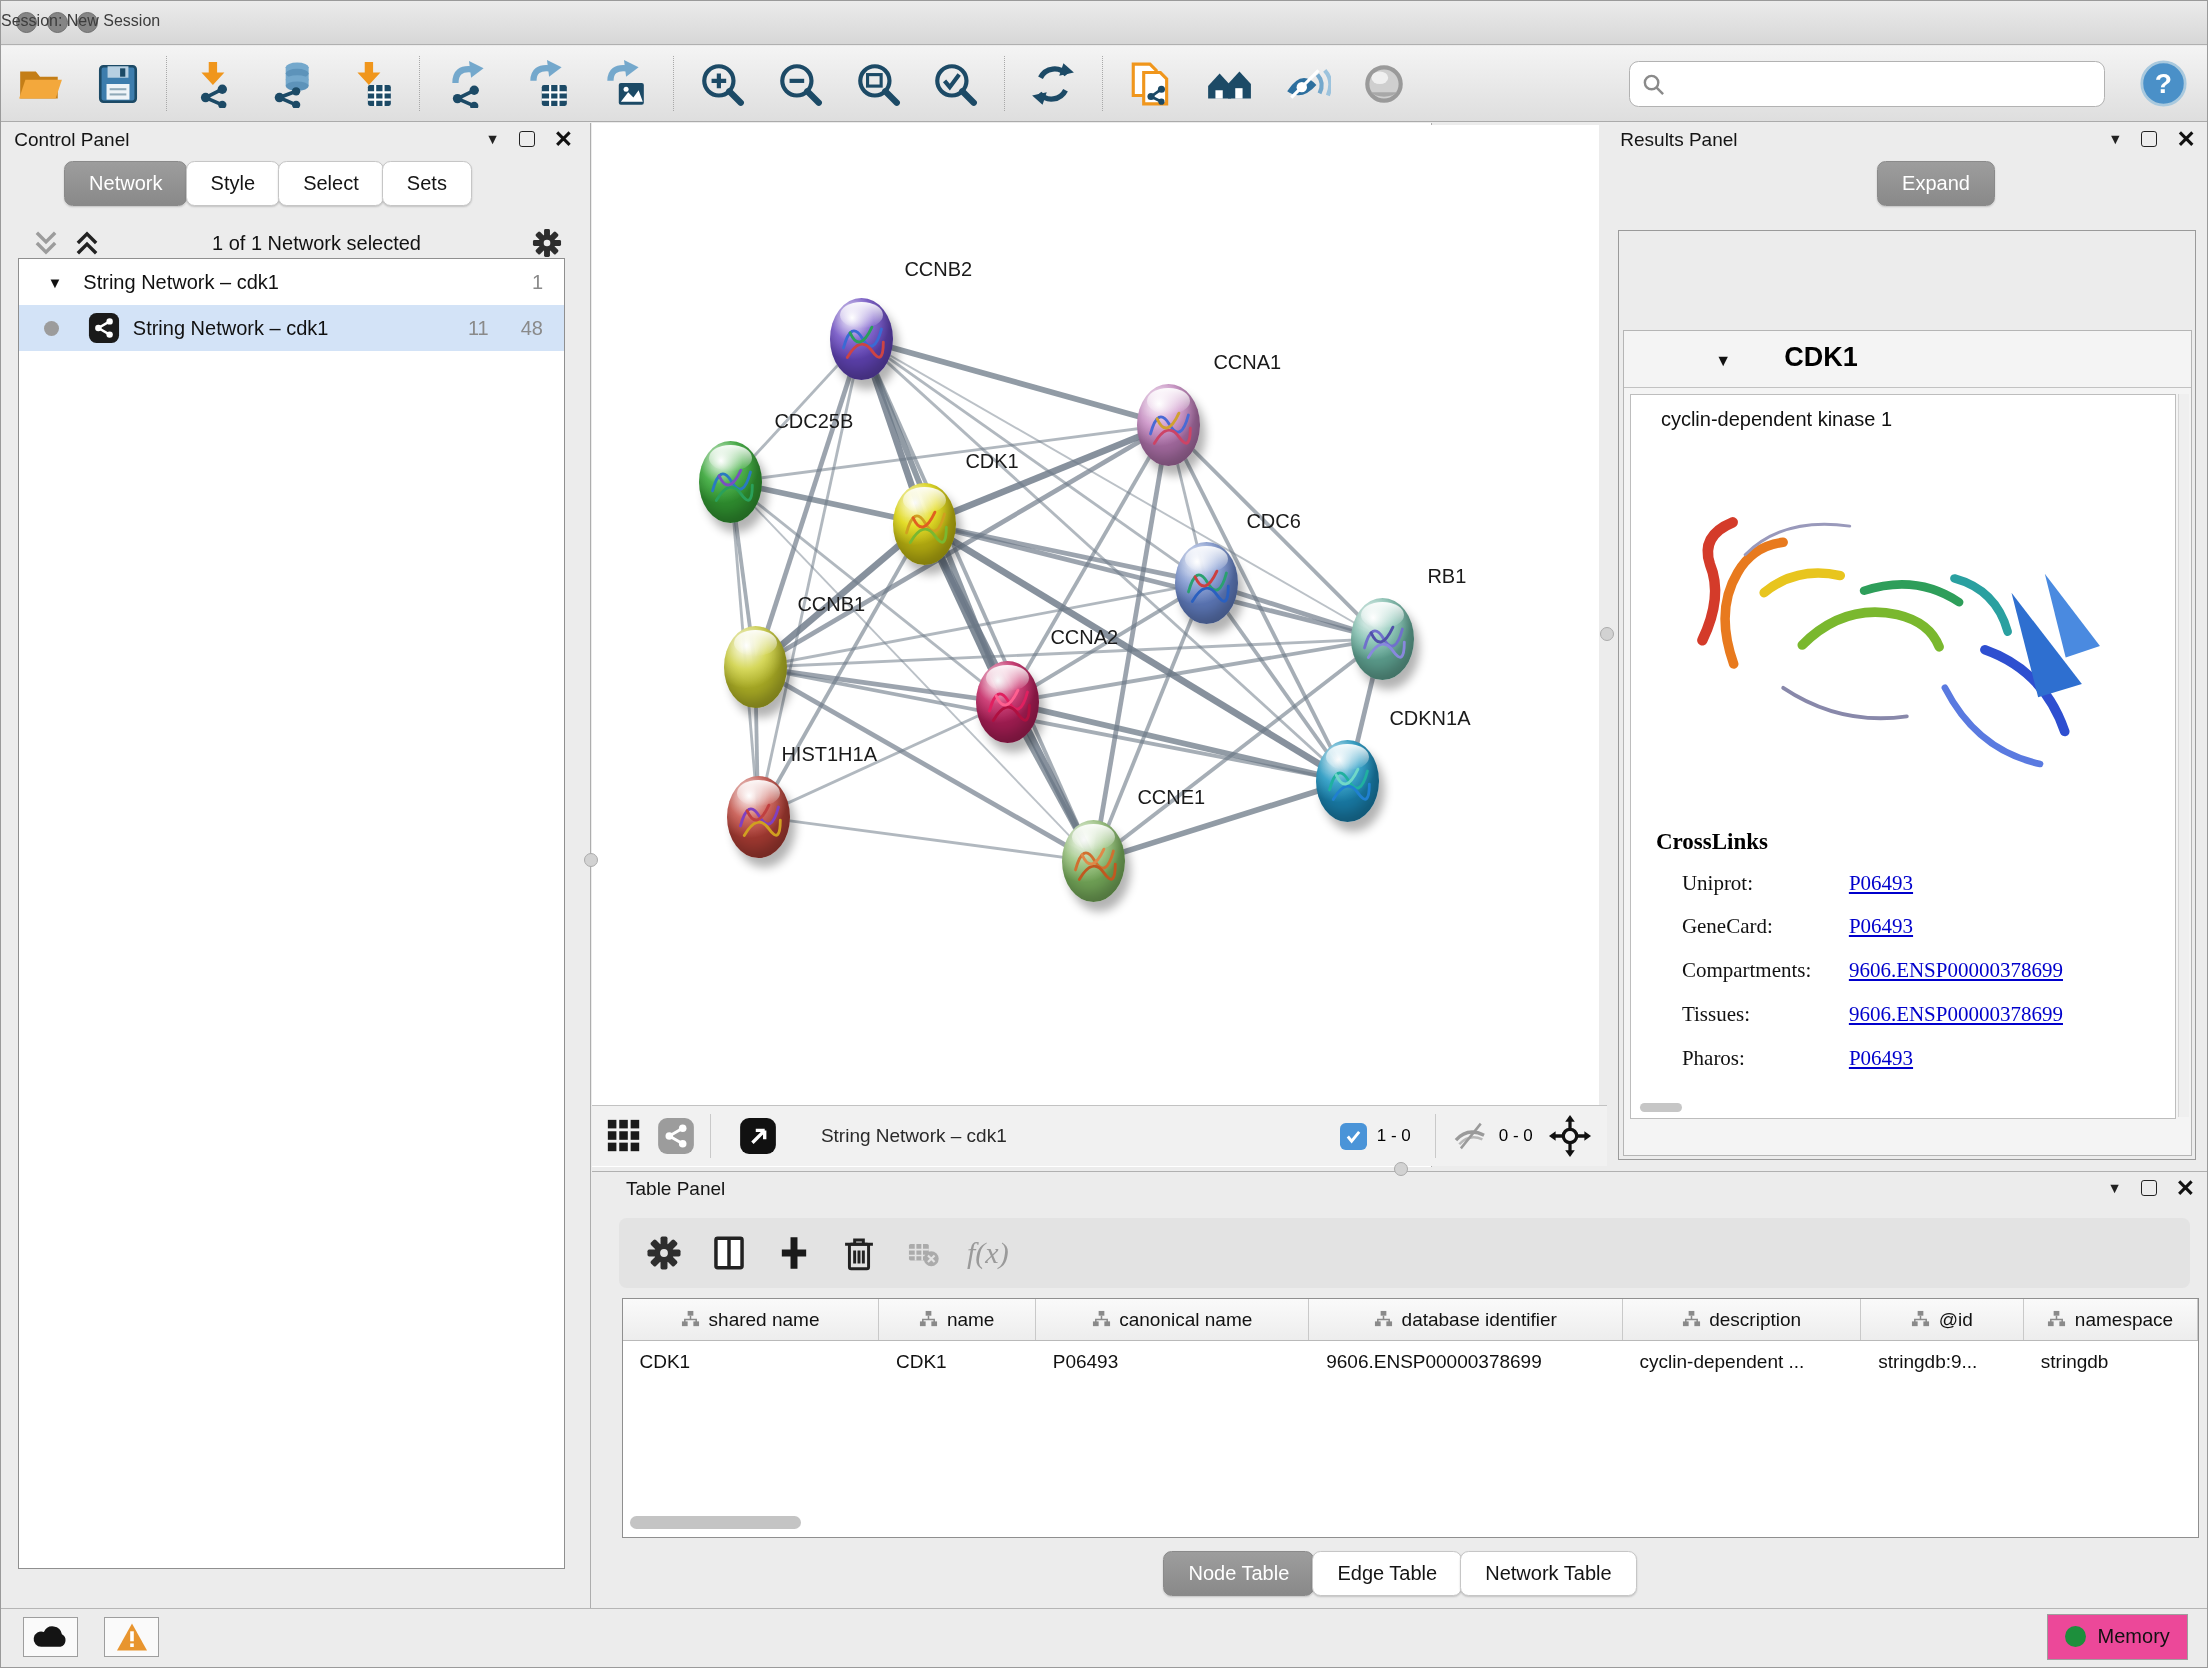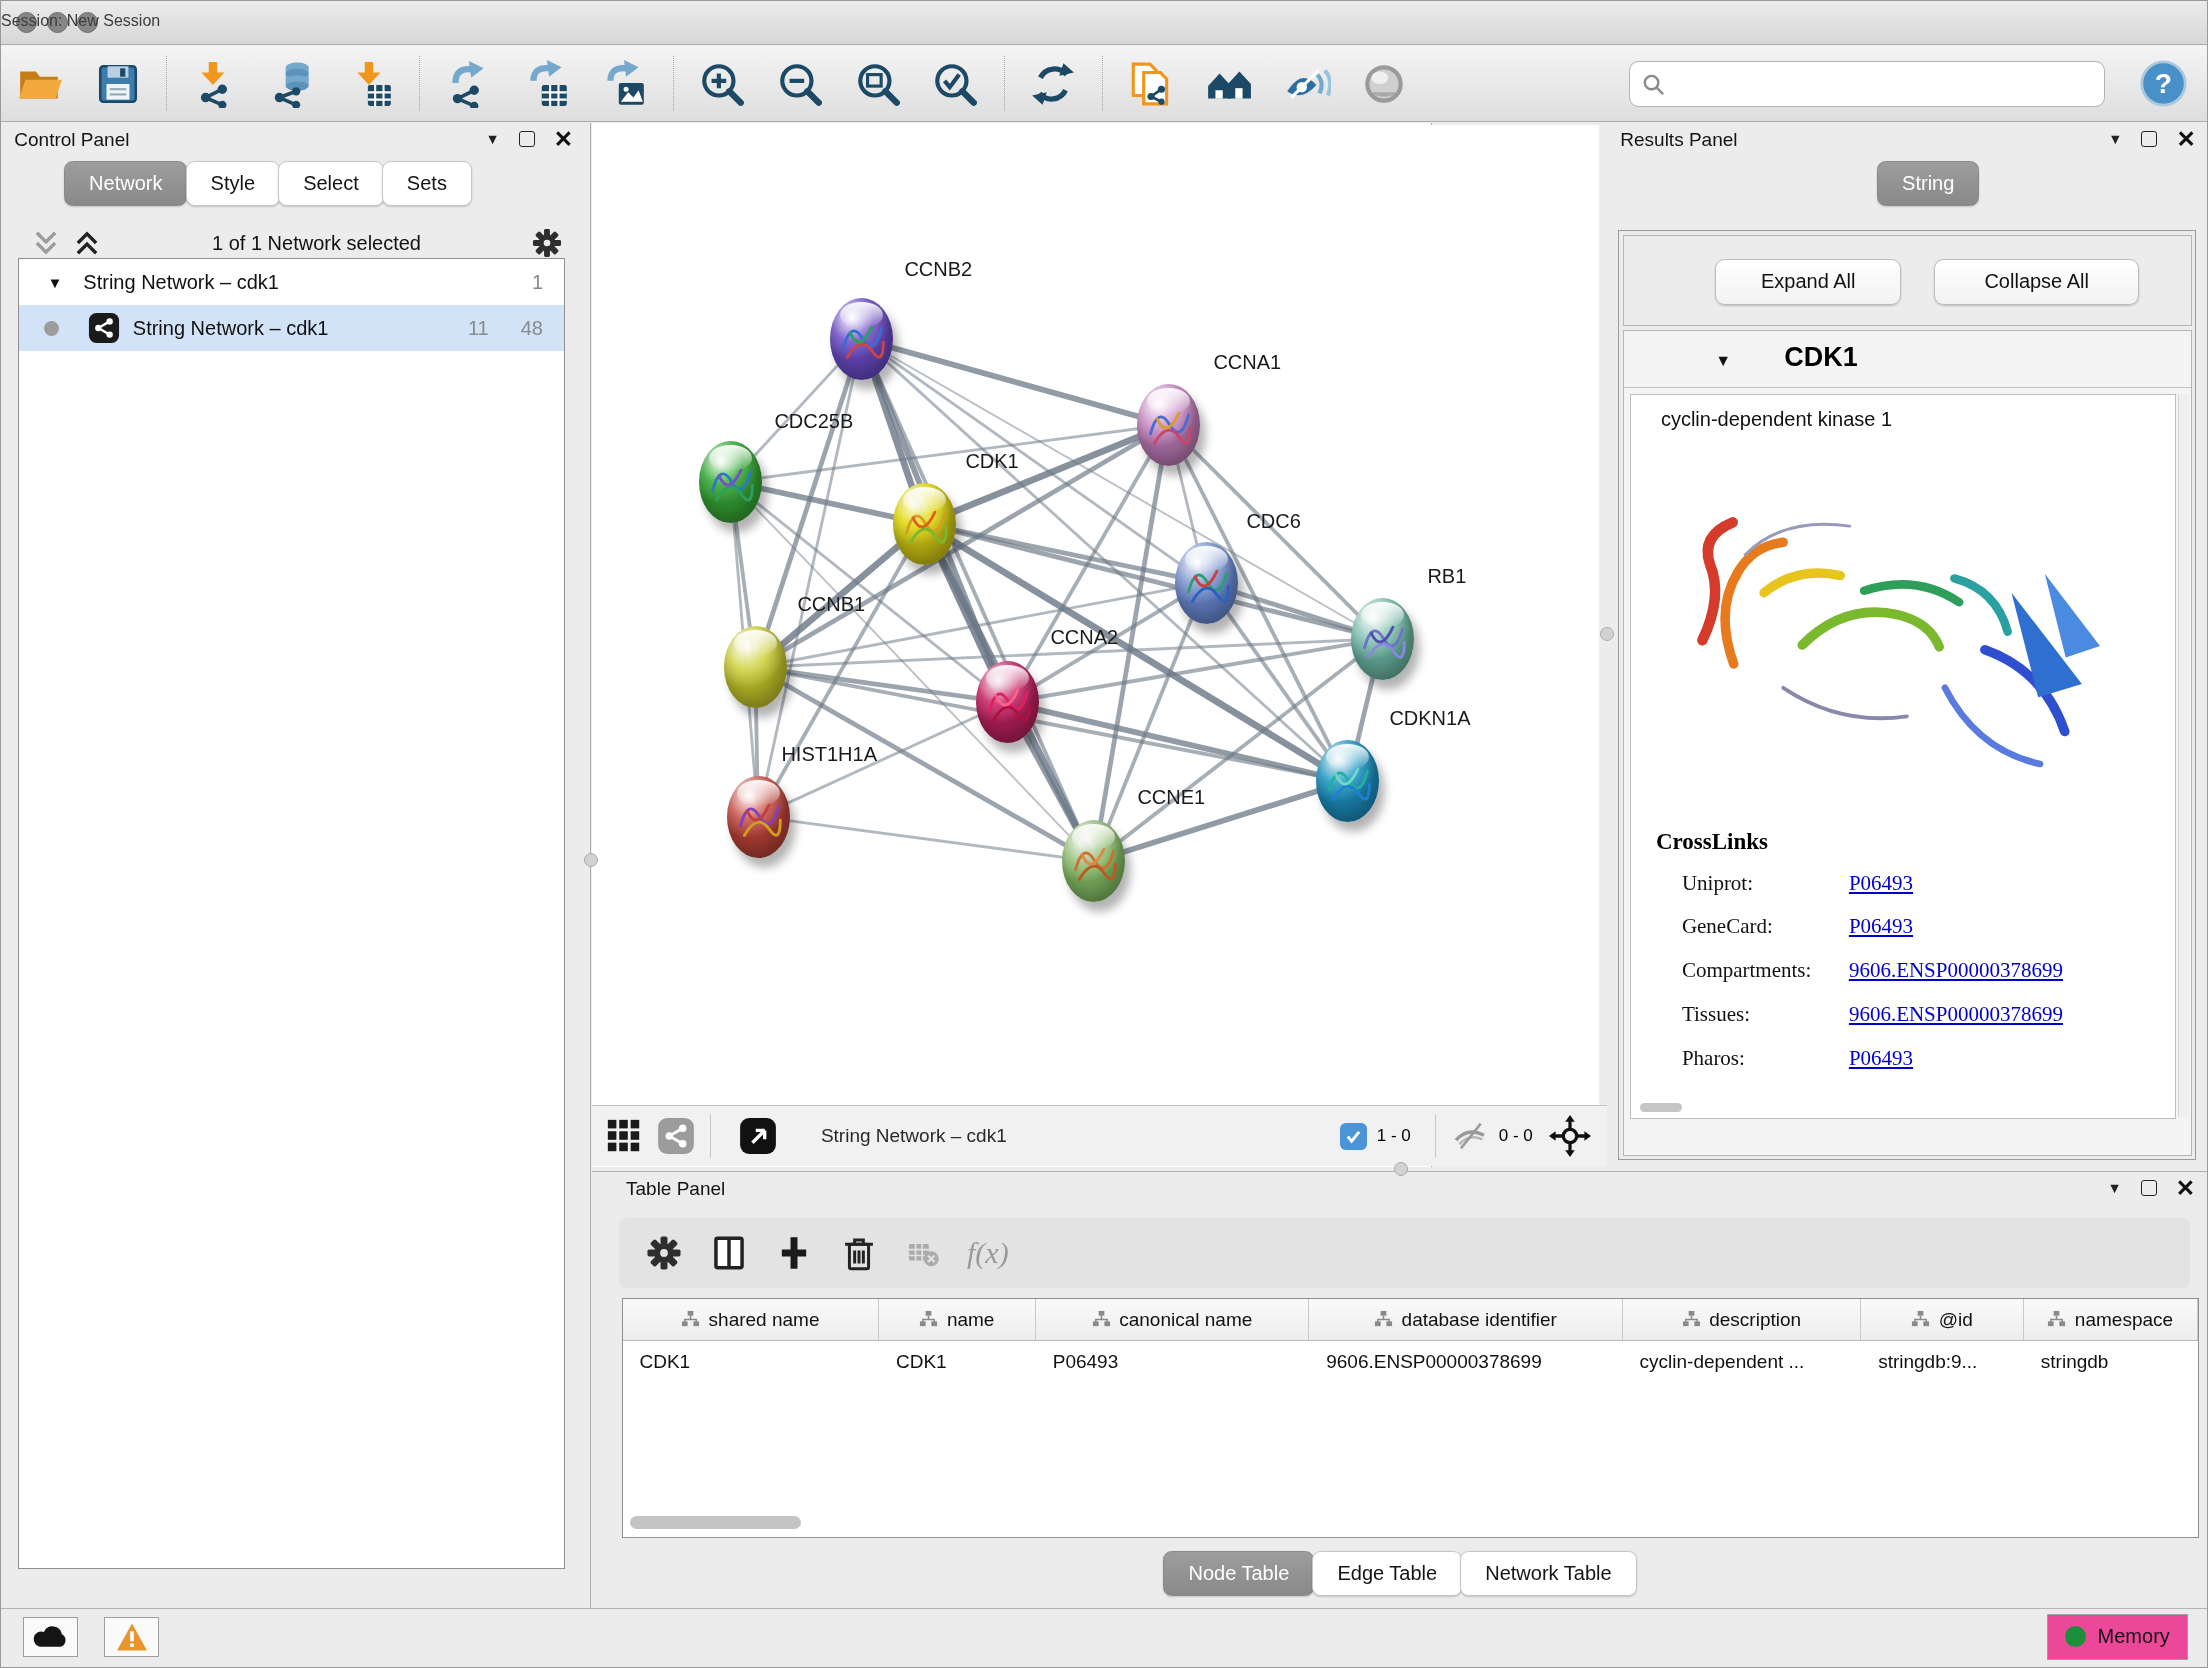--- a/index.html
+++ b/index.html
@@ -580,27 +580,23 @@
   </div>
 
   <div class="results-panel">
     <div class="phead" style="left:13.3px; top:5.7px;">Results Panel</div>
     <div class="pctrl" style="right:13.3px; top:7.6px;">
       <span class="tri-collapse">▼</span>
       <span class="float-sq"></span>
       <span class="close-x">✕</span>
     </div>
     <div class="rtab">
-      <div class="tab sel">String</div>
+      <div class="tab sel">Expand</div>
     </div>
     <div class="rbox">
-      <div class="rbtnrow">
-        <div class="rbtn" style="left:91px; width:186px;">Expand All</div>
-        <div class="rbtn" style="left:310px; width:205px;">Collapse All</div>
-      </div>
       <div class="rcontent">
         <div class="genehead">
           <span class="g-tri">▼</span>
           <span class="g-name">CDK1</span>
         </div>
         <div class="genecard">
           <div class="g-desc">cyclin-dependent kinase 1</div>
           <svg class="protein" width="508" height="371" viewBox="0 0 534 390">
             <g fill="none" stroke-linecap="round">
               <path d="M55 200 q22-46 8-80 q-10-30 24-44" stroke="#d43b2a" stroke-width="11"></path>

